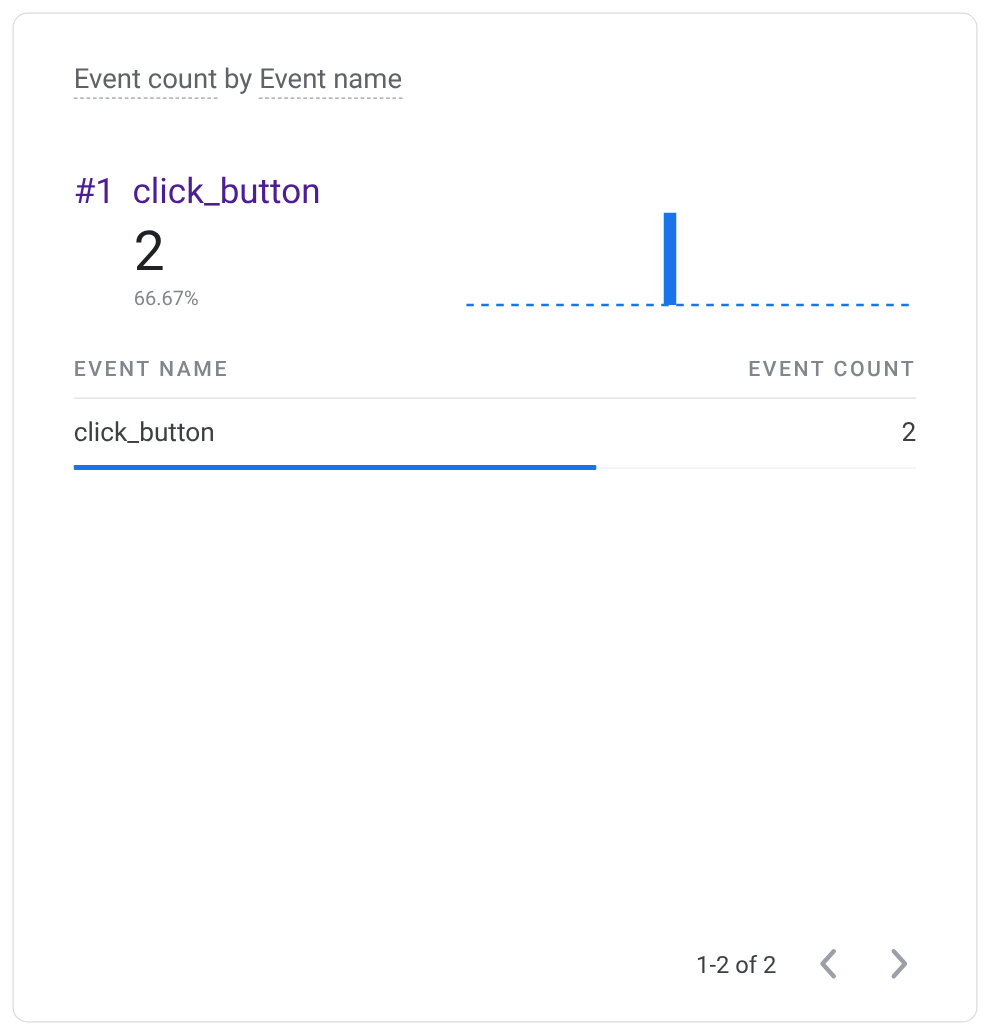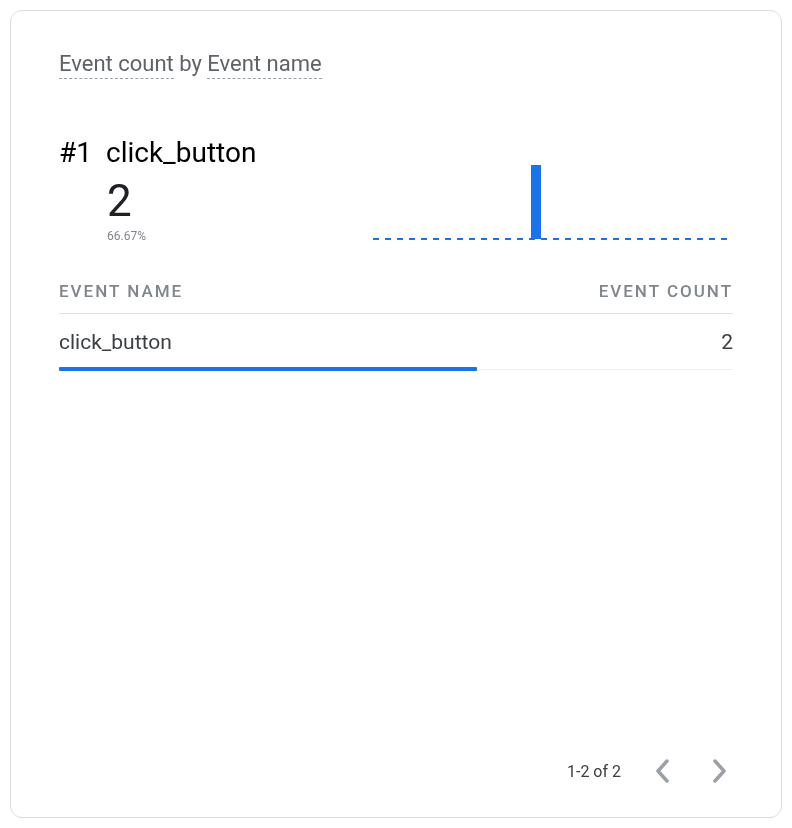--- a/index.html
+++ b/index.html
@@ -33,35 +33,35 @@
     cursor: pointer;
   }
   .hero {
     display: flex;
     align-items: flex-end;
     margin-bottom: 32px;
   }
   .hero-left { flex: 0 0 auto; }
   .hero-line1 {
     font-size: 28px;
-    color: #000000;
+    color: #4c1d95;
     font-weight: 400;
     margin-bottom: 10px;
   }
   .hero-rank { margin-right: 14px; }
   .hero-value {
     font-size: 44px;
     color: #202124;
     font-weight: 400;
     line-height: 1;
     margin-left: 48px;
     margin-bottom: 6px;
   }
   .hero-pct {
-    font-size: 12px;
+    font-size: 16px;
     color: #80868b;
     margin-left: 48px;
   }
   .spark-wrap {
     flex: 1 1 auto;
     display: flex;
     align-items: flex-end;
     justify-content: flex-end;
     padding-bottom: 2px;
     margin-left: 20px;
@@ -108,21 +108,21 @@
   }
   .pager {
     margin-top: auto;
     display: flex;
     align-items: center;
     justify-content: flex-end;
     gap: 28px;
     padding-top: 20px;
   }
   .pager-text {
-    font-size: 16px;
+    font-size: 19px;
     color: #3c4043;
   }
   .pager-btn {
     width: 28px;
     height: 28px;
     display: inline-flex;
     align-items: center;
     justify-content: center;
     cursor: pointer;
     background: none;

